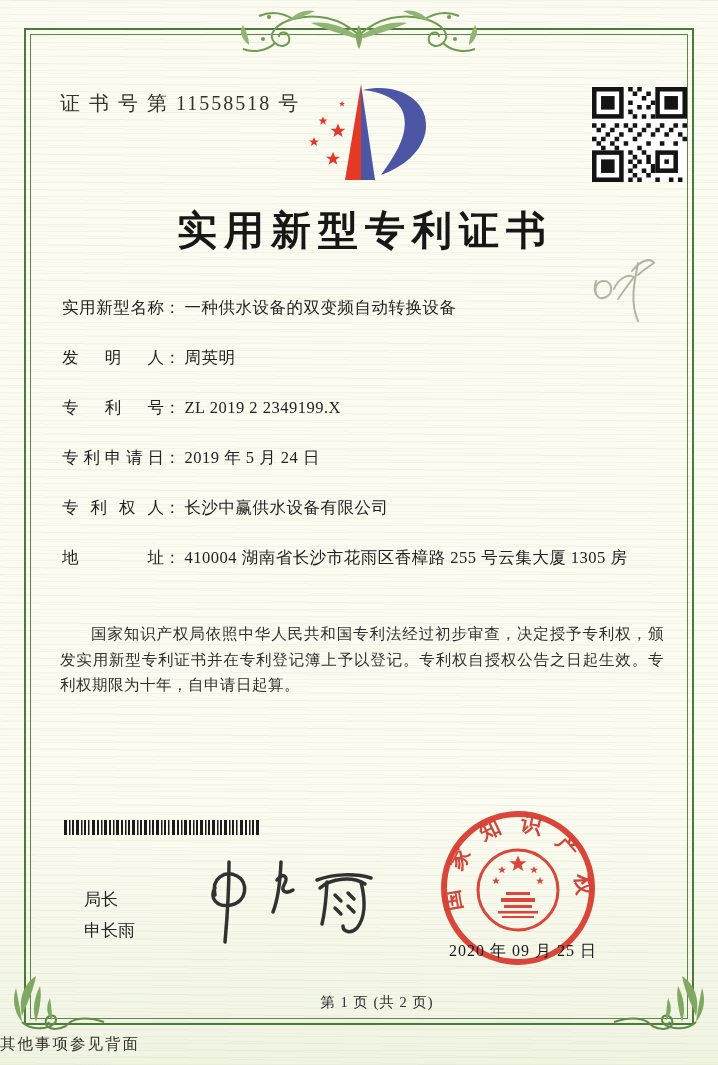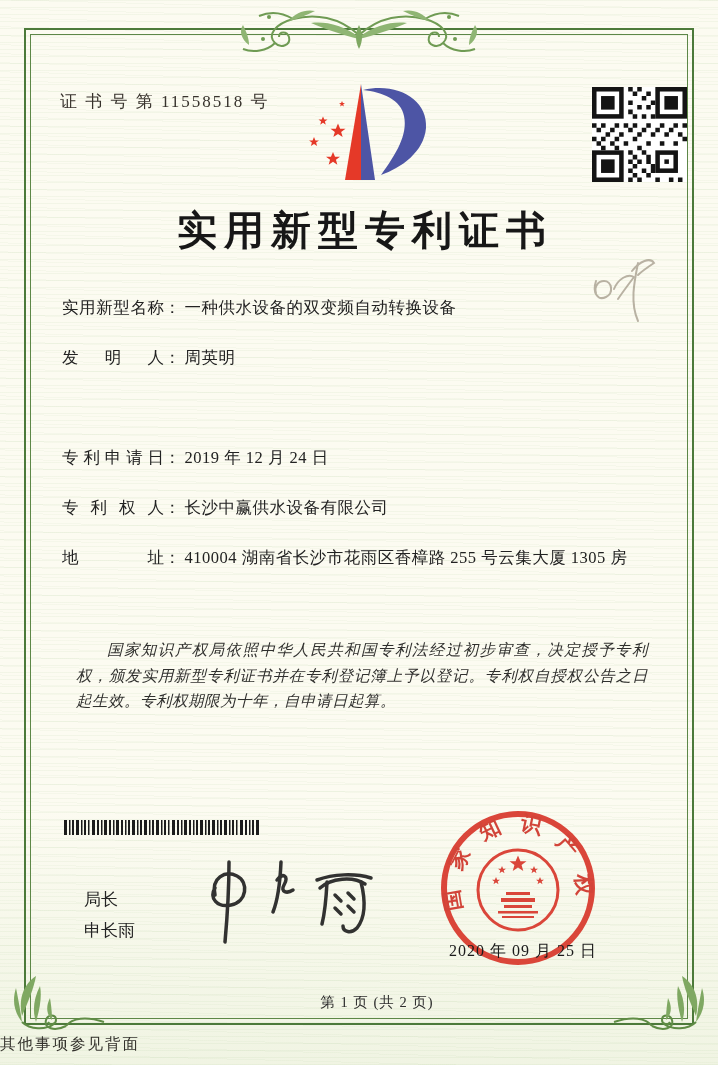--- a/index.html
+++ b/index.html
@@ -10,36 +10,36 @@
   }
   .waves{
     position:absolute;inset:0;pointer-events:none;
     background:
       repeating-linear-gradient(180deg, rgba(158,194,138,0.10) 0 1px, rgba(0,0,0,0) 1px 7px),
       repeating-linear-gradient(181.5deg, rgba(158,194,138,0.07) 0 1px, rgba(0,0,0,0) 1px 9px),
       linear-gradient(180deg, rgba(0,0,0,0) 76%, rgba(186,212,162,0.18) 100%);
   }
   .border-outer{position:absolute;top:28px;left:24px;right:24px;bottom:40px;border:2.5px solid #4c7a3a;}
   .border-inner{position:absolute;top:34px;left:30px;right:30px;bottom:46px;border:1px solid #5d8747;}
-  .cert-no{position:absolute;left:60px;top:90px;font-size:17px;letter-spacing:2px;color:#37322c;white-space:nowrap;}
+  .cert-no{position:absolute;left:60px;top:90px;font-size:20px;letter-spacing:2px;color:#37322c;white-space:nowrap;}
   .logo{position:absolute;left:293px;top:80px;}
   .qr{position:absolute;left:592px;top:87px;}
   .title{
     position:absolute;left:12px;right:0;top:203px;text-align:center;
     font-size:40px;font-weight:700;letter-spacing:7px;color:#171717;white-space:nowrap;
   }
   .scribble{position:absolute;left:588px;top:243px;opacity:.75;}
   .row{position:absolute;left:62px;right:36px;font-size:16.5px;white-space:nowrap;color:#222;}
   .row-label{display:inline-block;width:102px;text-align:justify;text-align-last:justify;vertical-align:top;}
   .row-colon{display:inline-block;margin-right:4px;}
   .row-value{letter-spacing:.5px;}
   .grant-no{position:absolute;left:326px;top:0;}
   .grant-no .lbl{letter-spacing:1px;}
   .body-text{position:absolute;left:60px;top:621px;width:604px;font-size:15.5px;line-height:25.5px;color:#30302e;}
-  .body-text p{margin:16px;text-indent:2em;letter-spacing:.5px;text-align:justify;font-style:italic;}
+  .body-text p{margin:0;text-indent:2em;letter-spacing:.5px;text-align:justify;}
   .barcode{position:absolute;left:64px;top:820px;}
   .officer{position:absolute;left:84px;top:884px;font-size:17px;line-height:31px;color:#242424;}
   .signature{position:absolute;left:185px;top:850px;}
   .seal{position:absolute;left:438px;top:808px;}
   .seal-date{position:absolute;left:449px;top:941px;font-size:16px;letter-spacing:1px;color:#1b1b1b;white-space:nowrap;}
   .page-indicator{position:absolute;left:0;right:0;top:993px;text-align:center;font-size:14.5px;letter-spacing:1px;color:#2c2c2c;padding-left:36px;}
   .back-note{position:absolute;left:0;right:0;top:1034px;text-align:left;font-size:15.5px;letter-spacing:2px;color:#33312c;}
   .ornament-top{position:absolute;left:219px;top:5px;}
   .ornament-bl{position:absolute;left:6px;top:970px;}
   .ornament-br{position:absolute;left:612px;top:970px;transform:scaleX(-1);}
@@ -163,22 +163,25 @@
       <path d="M44 28 C52 18 62 14 66 20 C60 24 54 28 50 32"></path>
     </g>
   </svg>
 
   <div class="row" style="top:347px">
     <span class="row-label">发明人</span><span class="row-colon">：</span><span class="row-value">周英明</span>
   </div>
   <div class="row" style="top:297px">
     <span class="row-label">实用新型名称</span><span class="row-colon">：</span><span class="row-value">一种供水设备的双变频自动转换设备</span>
   </div>
+  <div class="row" style="top:397px">
+    <span class="row-label">专利号</span><span class="row-colon">：</span><span class="row-value">ZL 2019 2 2349199.X</span>
+  </div>
   <div class="row" style="top:447px">
-    <span class="row-label">专利申请日</span><span class="row-colon">：</span><span class="row-value">2019 年 12 月 24 日</span>
+    <span class="row-label">专利申请日</span><span class="row-colon">：</span><span class="row-value">2019 年 5 月 24 日</span>
   </div>
   <div class="row" style="top:497px">
     <span class="row-label">专利权人</span><span class="row-colon">：</span><span class="row-value">长沙中赢供水设备有限公司</span>
   </div>
   <div class="row" style="top:547px">
     <span class="row-label">地址</span><span class="row-colon">：</span><span class="row-value">410004 湖南省长沙市花雨区香樟路 255 号云集大厦 1305 房</span>
   </div>
 
   <div class="body-text">
     <p>国家知识产权局依照中华人民共和国专利法经过初步审查，决定授予专利权，颁发实用新型专利证书并在专利登记簿上予以登记。专利权自授权公告之日起生效。专利权期限为十年，自申请日起算。</p>

